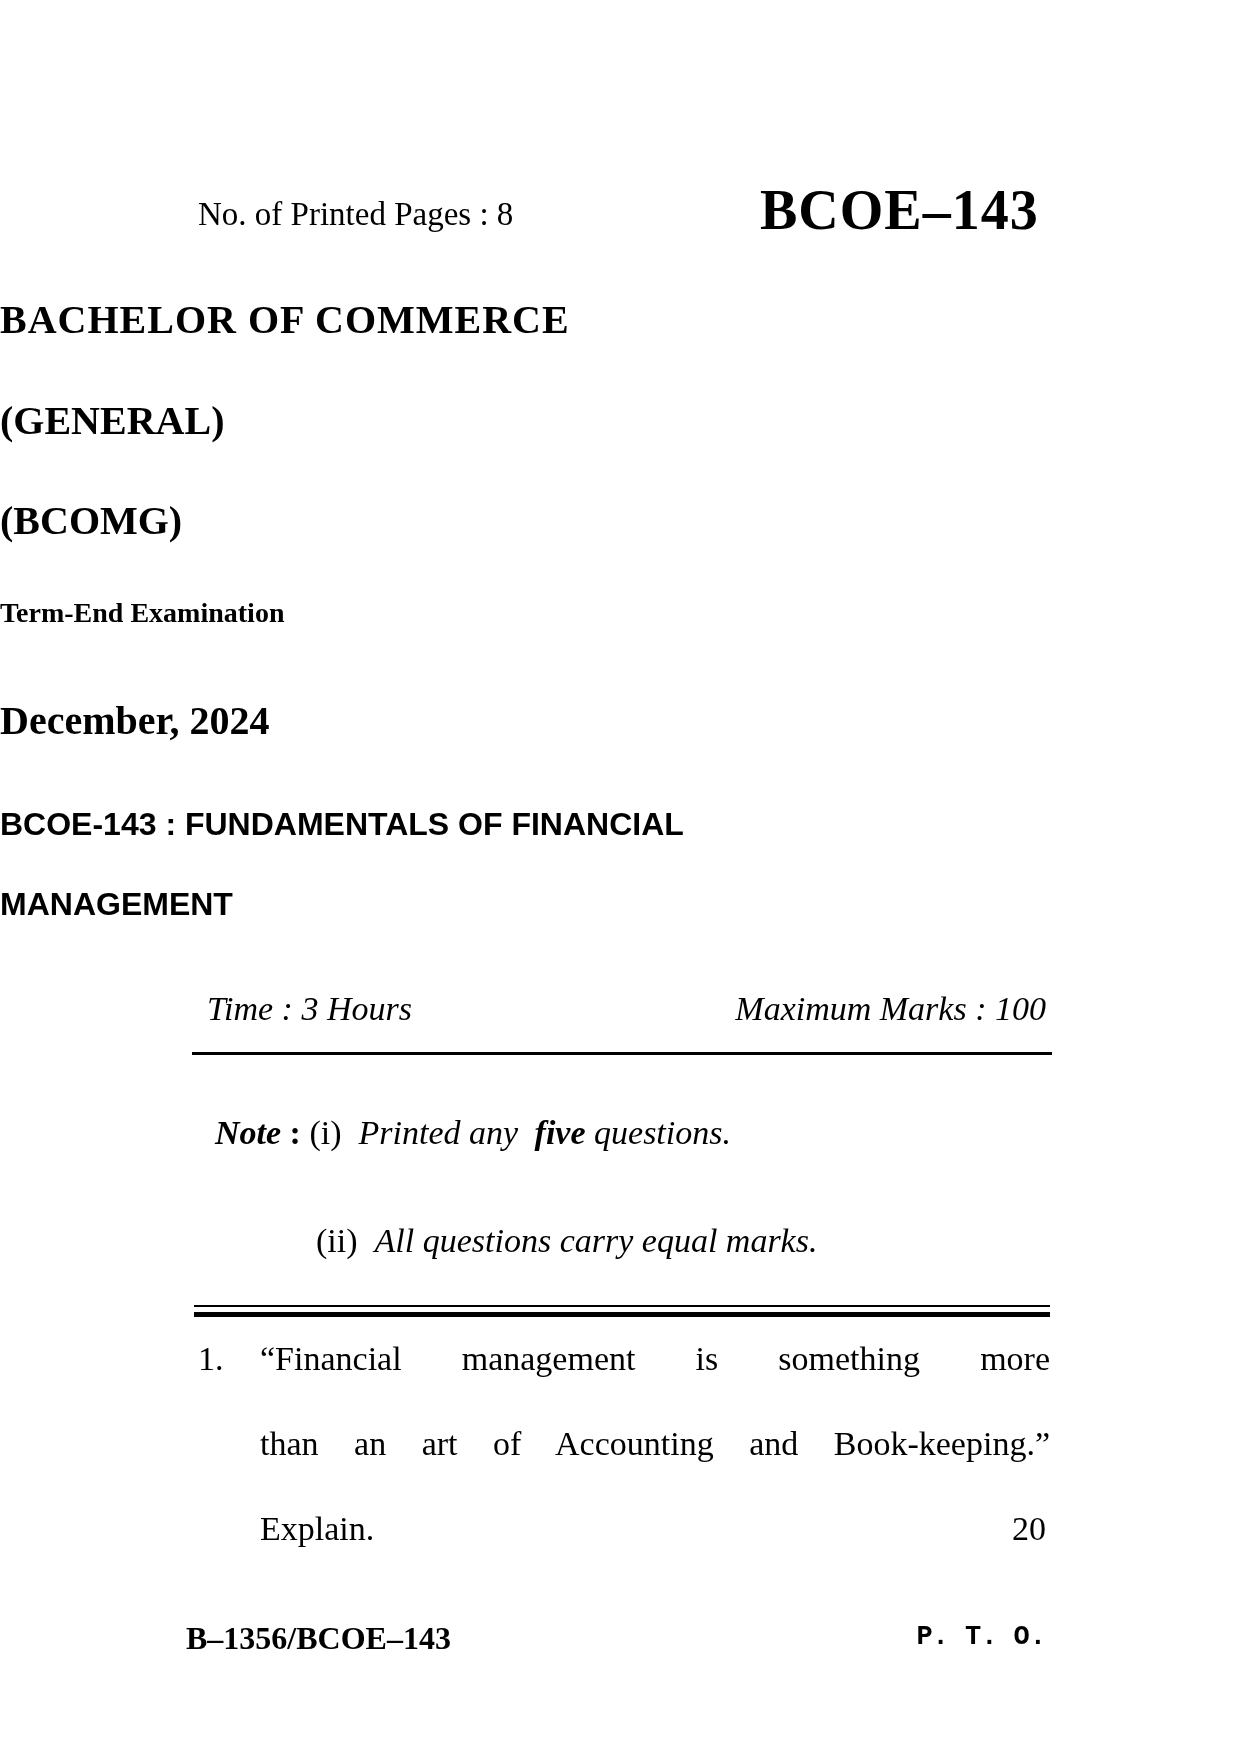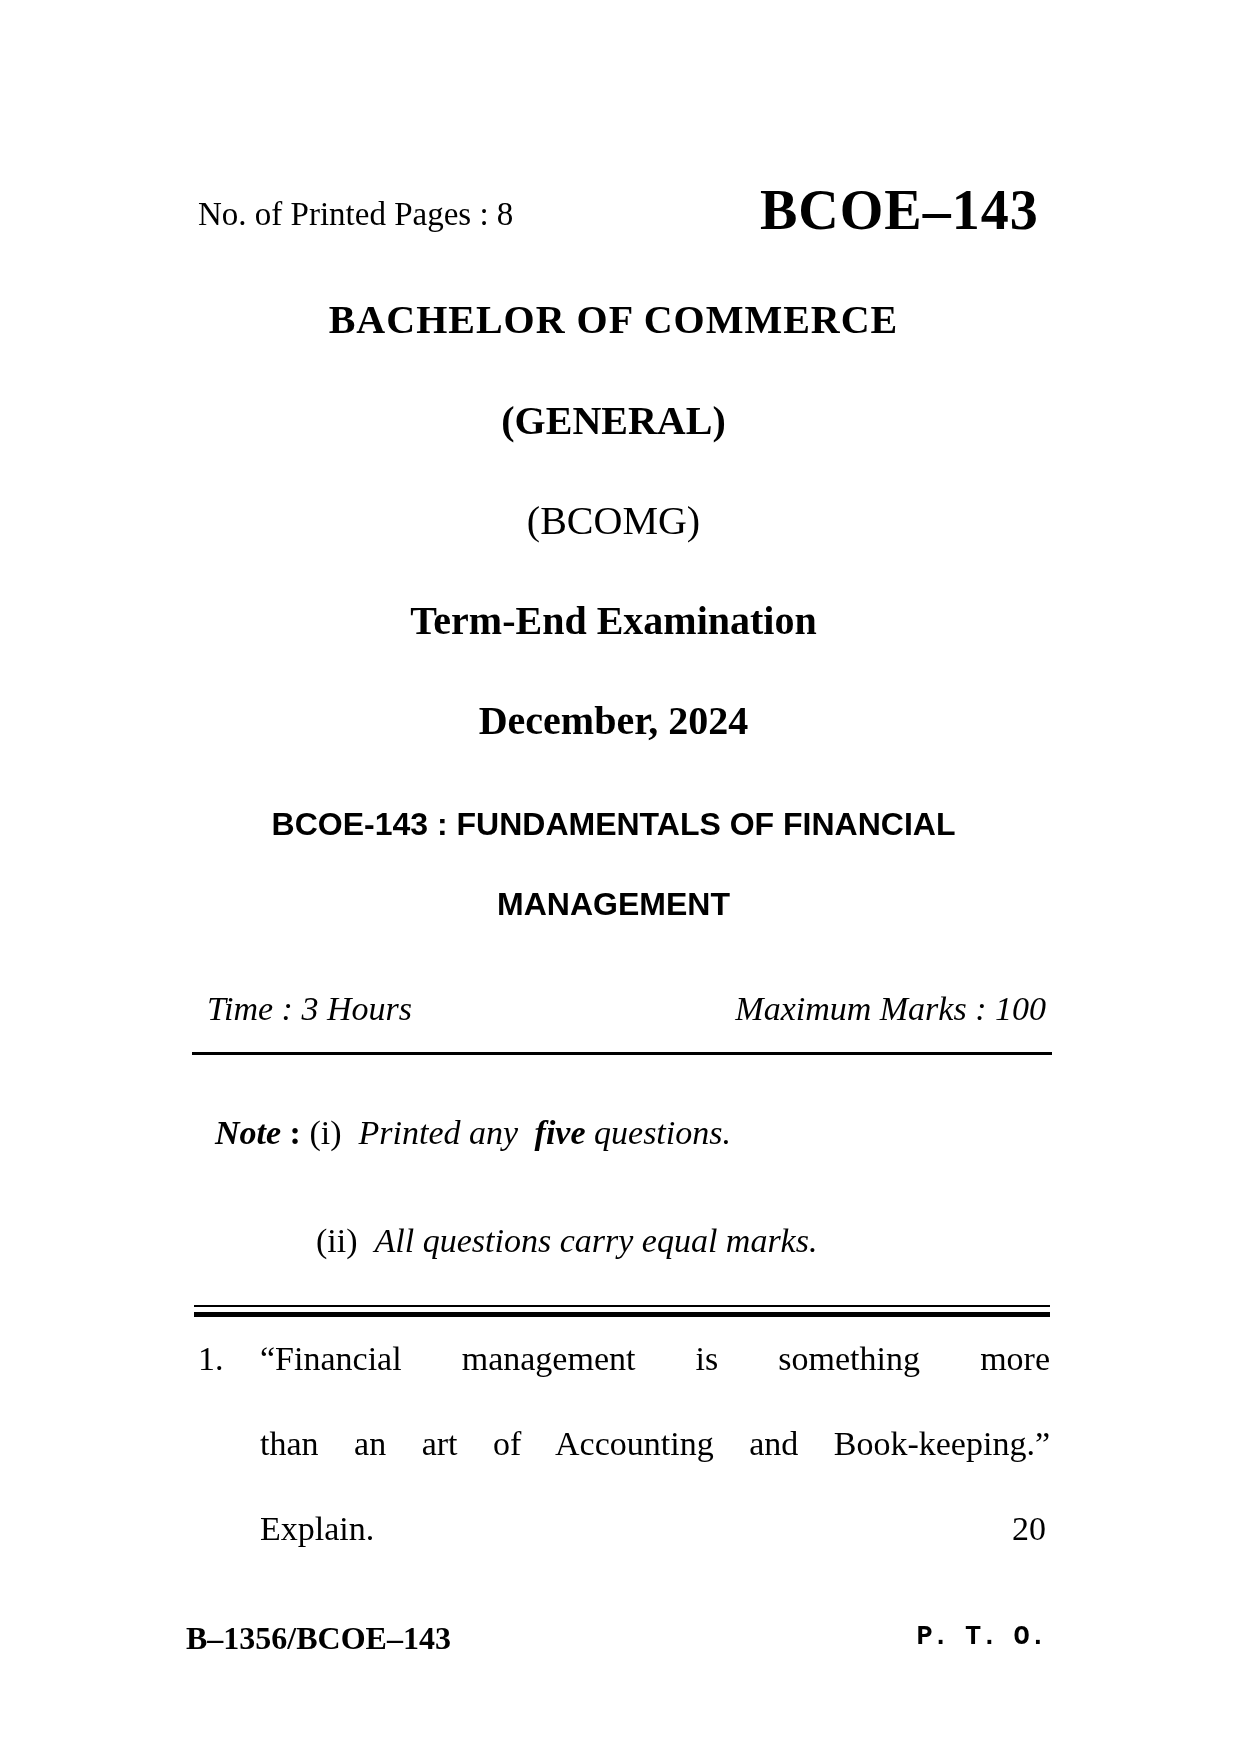--- a/index.html
+++ b/index.html
@@ -1,24 +1,24 @@
 <!DOCTYPE html>
 <html><head>
   <meta charset="utf-8">
   <style>
     html, body { margin: 0; padding: 0; background: #ffffff; }
     body { width: 1241px; height: 1754px; position: relative; overflow: hidden; color: #000; font-family: "Liberation Serif", "DejaVu Serif", serif; }
     .abs { position: absolute; }
-    .center { left: 0; width: 1227px; text-align: center; }
+    .center { left: 0; width: 1227px; }
     .pages { left: 198px; top: 196px; font-size: 33px; }
     .code { left: 760px; top: 178px; font-size: 56px; font-weight: bold; letter-spacing: 1px; }
     .t1 { top: 296px; font-size: 40px; font-weight: bold; letter-spacing: 1px; }
     .t2 { top: 397px; font-size: 40px; font-weight: bold; }
-    .t3 { top: 497px; font-size: 40px; font-weight: normal; }
-    .t4 { top: 597px; font-size: 40px; font-weight: bold; }
+    .t3 { top: 497px; font-size: 40px; font-weight: bold; }
+    .t4 { top: 597px; font-size: 28px; font-weight: bold; }
     .t5 { top: 697px; font-size: 40px; font-weight: bold; }
     .sub { font-family: "Liberation Sans", "DejaVu Sans", sans-serif; font-weight: bold; font-size: 32px; }
     .s1 { top: 806px; }
     .s2 { top: 886px; }
     .time { left: 207px; top: 990px; font-size: 34px; font-style: italic; }
     .marks { right: 195px; top: 990px; font-size: 34px; font-style: italic; }
     .rule1 { left: 192px; top: 1052px; width: 860px; height: 3px; background: #000; }
     .note { left: 207px; top: 1114px; font-size: 34px; font-style: italic; }
     .note b { font-weight: bold; margin-left: 8px; }
     .note .colon { font-style: normal; font-weight: bold; }

